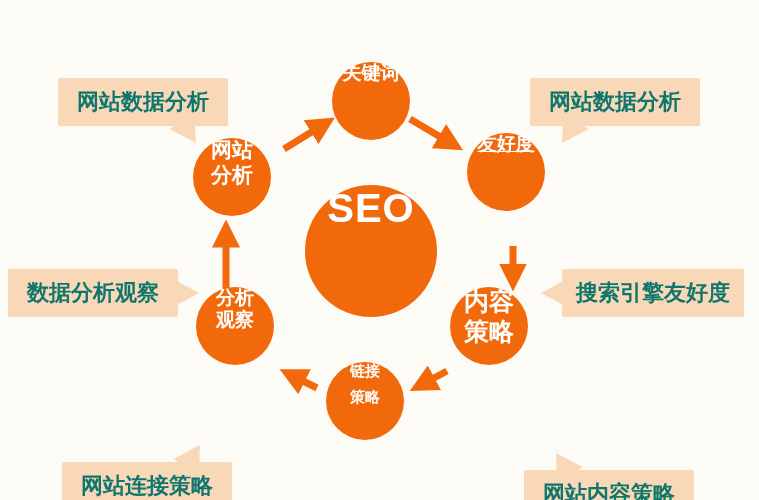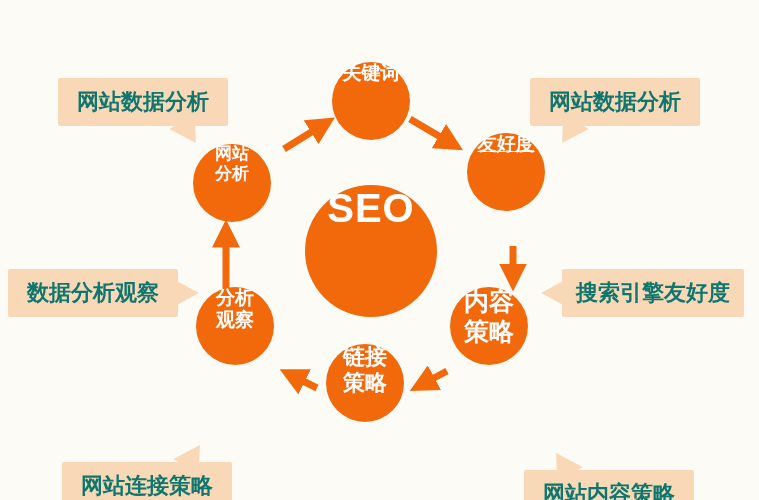--- a/index.html
+++ b/index.html
@@ -27,25 +27,25 @@
     background: #f2690c;
     border-radius: 50%;
     color: #ffffff;
     font-weight: bold;
     display: flex;
     flex-direction: column;
     align-items: center;
     text-align: center;
     line-height: 1.18;
   }
-  .n-site      { left: 193px; top: 144px; width: 78px; height: 78px; font-size: 17px; }
+  .n-site      { left: 193px; top: 138px; width: 78px; height: 78px; font-size: 21px; }
   .n-keywords  { left: 332px; top:  62px; width: 78px; height: 78px; font-size: 19px; }
   .n-friend    { left: 467px; top: 133px; width: 78px; height: 78px; font-size: 19px; text-decoration: underline; }
   .n-content   { left: 450px; top: 287px; width: 78px; height: 78px; font-size: 25px; }
-  .n-link      { left: 326px; top: 344px; width: 78px; height: 78px; font-size: 22px; }
+  .n-link      { left: 326px; top: 362px; width: 78px; height: 78px; font-size: 15px; gap: 8px; }
   .n-analysis  { left: 196px; top: 287px; width: 78px; height: 78px; font-size: 19px; }
   .n-center    { left: 305px; top: 185px; width: 132px; height: 132px;
                  font-size: 40px; letter-spacing: 1px; }
   
   .callout {
     --callout: #f9d8b8;
     position: absolute;
     background: var(--callout);
     color: #0f766e;
     font-size: 22px;

